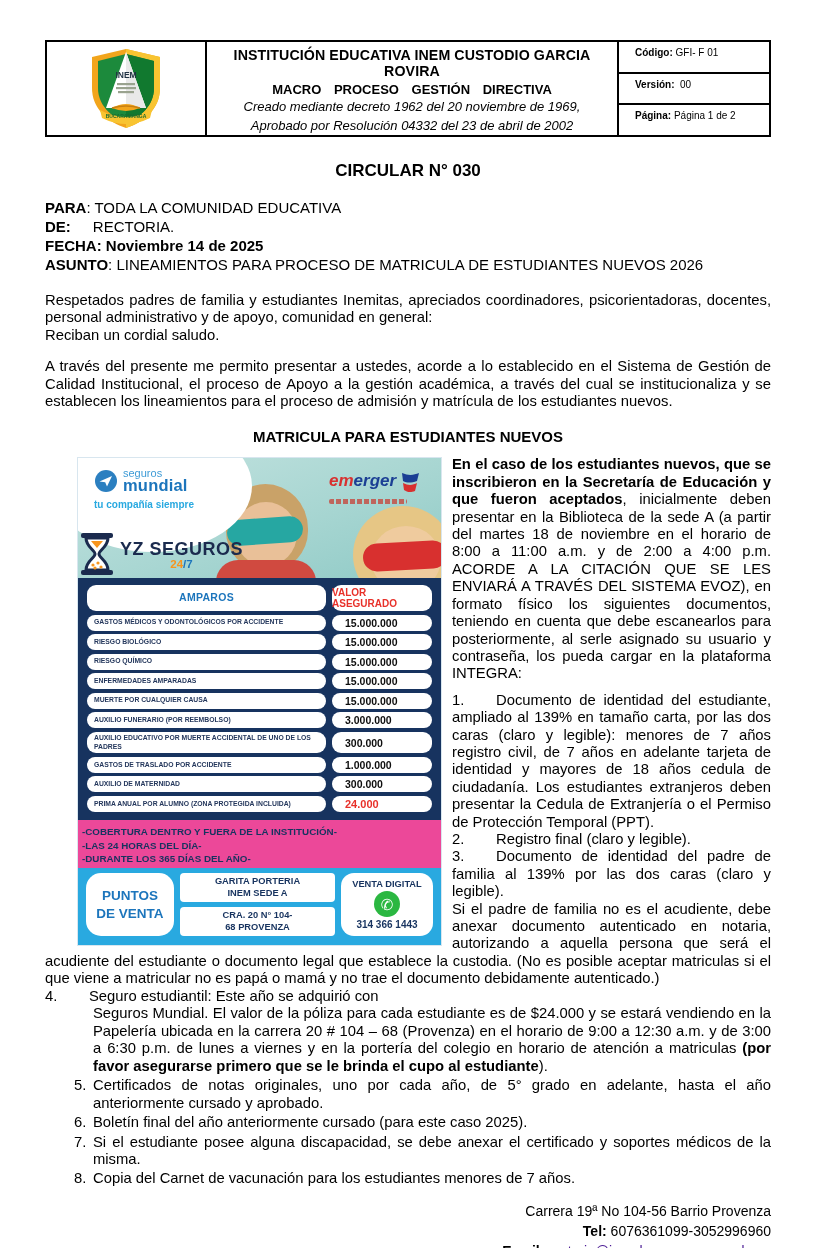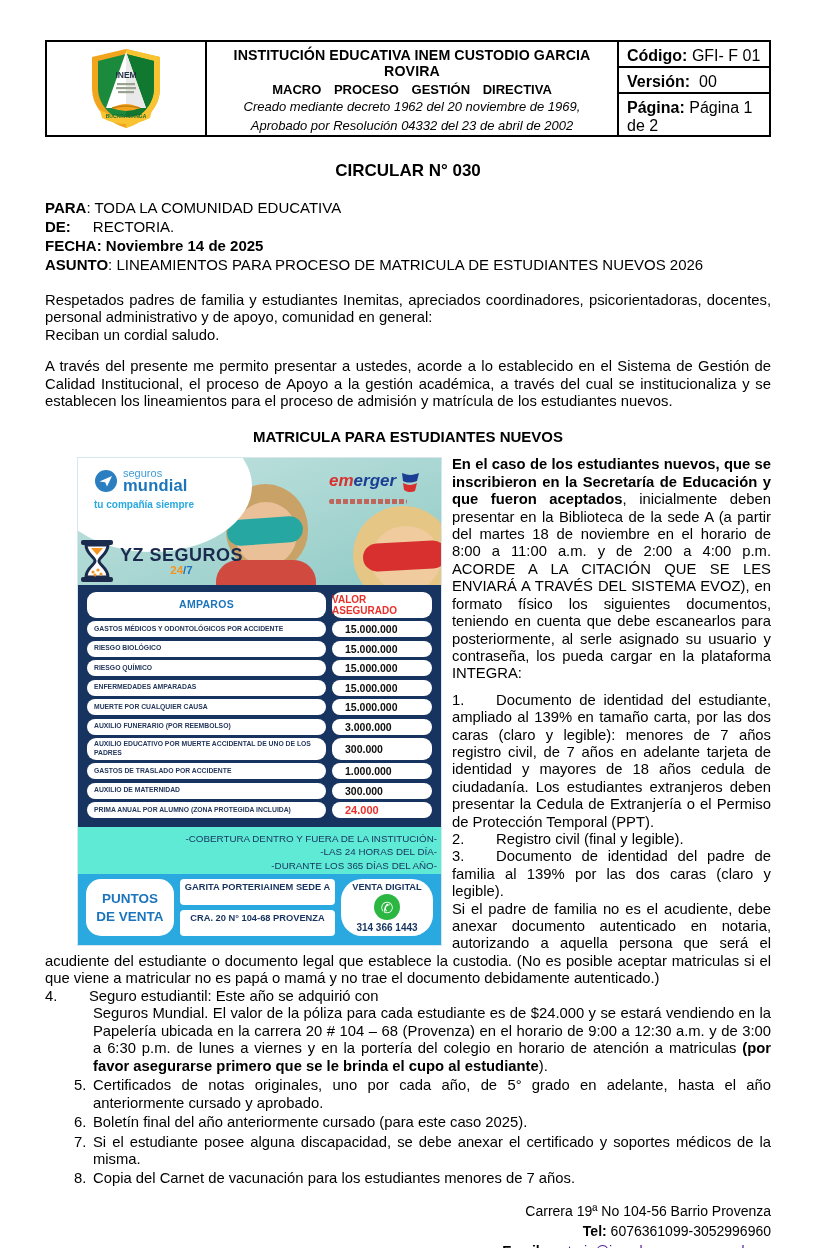--- a/index.html
+++ b/index.html
@@ -13,21 +13,21 @@
   .inner { padding:40px 45px 0 45px; }
 
   
   .hdr { display:flex; border:2px solid #000; height:97px; }
   .hdr-logo { width:160px; display:flex; align-items:center; justify-content:center; border-right:2px solid #000; }
   .hdr-mid { flex:1; text-align:center; padding:8px 6px 4px; display:flex; flex-direction:column; justify-content:center; }
   .hdr-inst { font-weight:bold; font-size:14.2px; letter-spacing:.1px; }
   .hdr-macro { font-weight:bold; font-size:13px; word-spacing:9px; margin-top:3px; }
   .hdr-decree { font-style:italic; font-size:13px; line-height:1.25; margin-top:2px; }
   .hdr-right { width:152px; border-left:2px solid #000; display:flex; flex-direction:column; }
-  .hdr-rcell { flex:1; padding:5px 6px 0 8px; font-size:16px; border-bottom:2px solid #000; }
+  .hdr-rcell { flex:1; padding:5px 6px 0 16px; font-size:10px; border-bottom:2px solid #000; }
   .hdr-rcell:last-child { border-bottom:none; }
   .lbl { font-weight:bold; }
 
   
   .doc-title { text-align:center; font-weight:bold; font-size:17px; margin-top:24px; }
   .meta { margin-top:17px; line-height:19px; font-size:15px; }
   .meta .val-de { margin-left:22px; }
 
   
   p.just { text-align:justify; line-height:17.4px; }
@@ -69,29 +69,29 @@
   .tbl { flex:1; background:#17335f; padding:7px 9px 5px; display:flex; flex-direction:column; }
   .trow { display:flex; gap:6px; margin-bottom:3.5px; }
   .tl { flex:1; background:#fff; border-radius:9px; padding:2px 7px; display:flex; align-items:center;
         font-size:6.8px; font-weight:bold; color:#24375c; line-height:1.3; min-height:15px; }
   .tr { width:100px; background:#fff; border-radius:9px; padding:2px 0 2px 13px; display:flex; align-items:center;
         font-size:10.5px; font-weight:bold; color:#0d0d0d; }
   .trow.head .tl { justify-content:center; font-size:10.5px; color:#1c75bc; letter-spacing:.3px; min-height:19px; }
   .trow.head .tr { justify-content:center; padding-left:0; font-size:10px; color:#e8312a; }
   .trow.prima .tr { color:#e8312a; font-size:11px; }
 
-  .coverage { background:#5eead4; color:#17335f; font-weight:normal; text-align:right;
+  .coverage { background:#ec4899; color:#17335f; font-weight:bold; text-align:left;
               font-size:9.8px; line-height:1.38; padding:5px 4px 2px; }
   .pos { background:#29a9e0; display:flex; gap:6px; padding:5px 8px 9px; }
   .pos-box1 { width:88px; background:#fff; border-radius:15px; display:flex; flex-direction:column;
               align-items:center; justify-content:center; color:#1c75bc; font-weight:bold; font-size:13.5px; line-height:1.3; }
   .pos-mid { flex:1; display:flex; flex-direction:column; gap:5px; }
   .pos-mbox { background:#fff; border-radius:4px; text-align:center; color:#17335f; font-weight:bold;
-              font-size:9.3px; line-height:1.25; padding:3px 2px; flex:1; display:flex; flex-direction:row; justify-content:center; }
-  .pos-box3 { width:92px; background:#fff; border-radius:21px; display:flex; flex-direction:column;
+              font-size:9.3px; line-height:1.25; padding:3px 2px; flex:1; display:flex; flex-direction:column; justify-content:center; }
+  .pos-box3 { width:92px; background:#fff; border-radius:13px; display:flex; flex-direction:column;
               align-items:center; justify-content:center; gap:2px; padding:3px 0; }
   .pos-dig { color:#17335f; font-weight:bold; font-size:9.3px; }
   .wa { width:26px; height:26px; border-radius:50%; background:#2bb741; color:#fff; display:flex;
         align-items:center; justify-content:center; font-size:15px; line-height:1; }
   .pos-phone { color:#17335f; font-weight:bold; font-size:10px; }
 
   
   .doc-item { text-align:justify; line-height:17.4px; }
   .doc-item .inum { display:inline-block; width:44px; font-weight:normal; }
   .mt10 { margin-top:9px; }
@@ -281,21 +281,21 @@
             <div class="pos-dig">VENTA DIGITAL</div>
             <div class="wa">✆</div>
             <div class="pos-phone">314 366 1443</div>
           </div>
         </div>
       </div>
 
       <p class="just"><b>En el caso de los estudiantes nuevos, que se inscribieron en la Secretaría de Educación y que fueron aceptados</b><span>, inicialmente deben presentar en la Biblioteca de la sede A (a partir del martes 18 de noviembre en el horario de 8:00 a 11:00 a.m. y de 2:00 a 4:00 p.m. ACORDE A LA CITACIÓN QUE SE LES ENVIARÁ A TRAVÉS DEL SISTEMA EVOZ), en formato físico los siguientes documentos, teniendo en cuenta que debe escanearlos para posteriormente, al serle asignado su usuario y contraseña, los pueda cargar en la plataforma INTEGRA:</span></p>
 
       <p class="doc-item mt10"><span class="inum">1.</span><span>Documento de identidad del estudiante, ampliado al 139% en tamaño carta, por las dos caras (claro y legible): menores de 7 años registro civil, de 7 años en adelante tarjeta de identidad y mayores de 18 años cedula de ciudadanía. Los estudiantes extranjeros deben presentar la Cedula de Extranjería o el Permiso de Protección Temporal (PPT).</span></p>
-      <p class="doc-item"><span class="inum">2.</span><span>Registro civil (final y legible).</span></p>
+      <p class="doc-item"><span class="inum">2.</span><span>Registro final (claro y legible).</span></p>
       <p class="doc-item"><span class="inum">3.</span><span>Documento de identidad del padre de familia al 139% por las dos caras (claro y legible).</span></p>
       <p class="doc-item">Si el padre de familia no es el acudiente, debe anexar documento autenticado en notaria, autorizando a aquella persona que será el acudiente del estudiante o documento legal que establece la custodia. (No es posible aceptar matriculas si el que viene a matricular no es papá o mamá y no trae el documento debidamente autenticado.)</p>
       <p class="doc-item"><span class="inum">4.</span><span>Seguro estudiantil: Este año se adquirió con</span></p>
 
       <p class="cont"><span>Seguros Mundial. El valor de la póliza para cada estudiante es de $24.000 y se estará vendiendo en la Papelería ubicada en la carrera 20 # 104 – 68 (Provenza) en el horario de 9:00 a 12:30 a.m. y de 3:00 a 6:30 p.m. de lunes a viernes y en la portería del colegio en horario de atención a matriculas </span><b>(por favor asegurarse primero que se le brinda el cupo al estudiante</b><span>).</span></p>
 
       <p class="li"><span class="num">5.</span><span>Certificados de notas originales, uno por cada año, de 5° grado en adelante, hasta el año anteriormente cursado y aprobado.</span></p>
       <p class="li"><span class="num">6.</span><span>Boletín final del año anteriormente cursado (para este caso 2025).</span></p>
       <p class="li"><span class="num">7.</span><span>Si el estudiante posee alguna discapacidad, se debe anexar el certificado y soportes médicos de la misma.</span></p>
       <p class="li"><span class="num">8.</span><span>Copia del Carnet de vacunación para los estudiantes menores de 7 años.</span></p>

